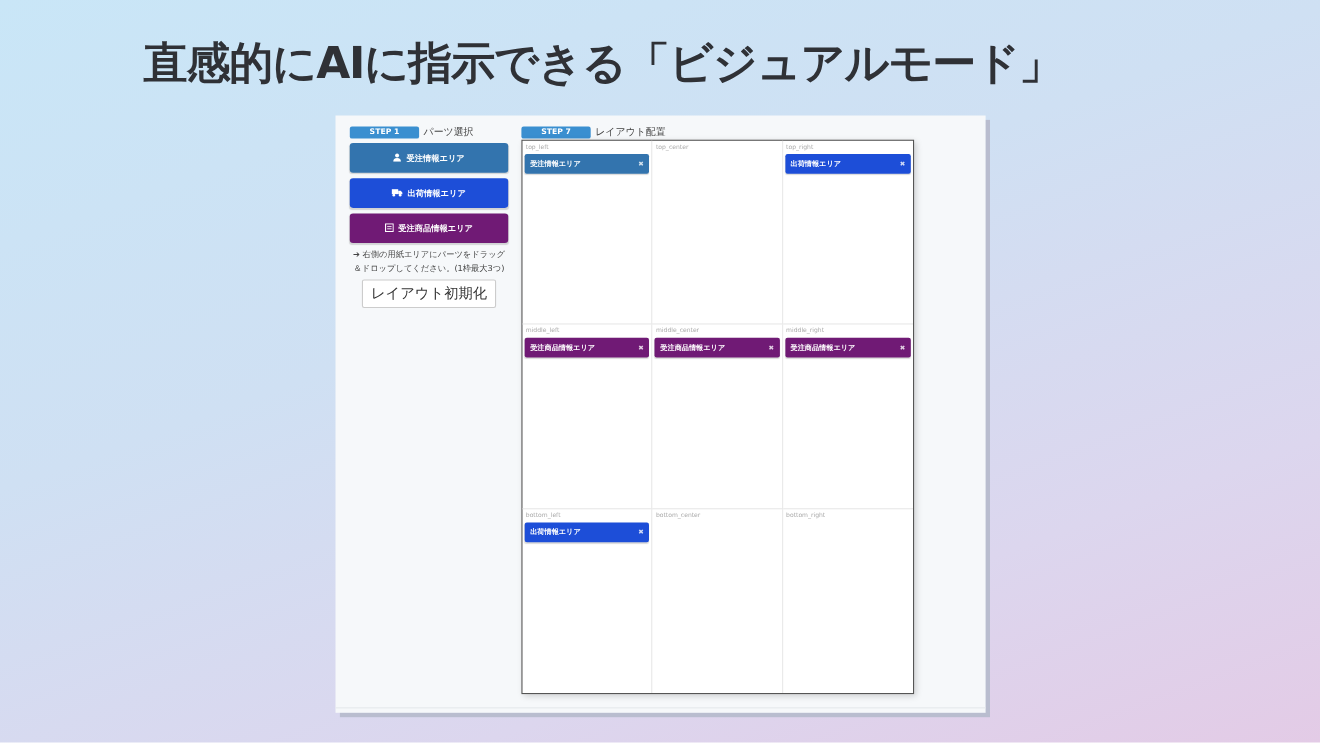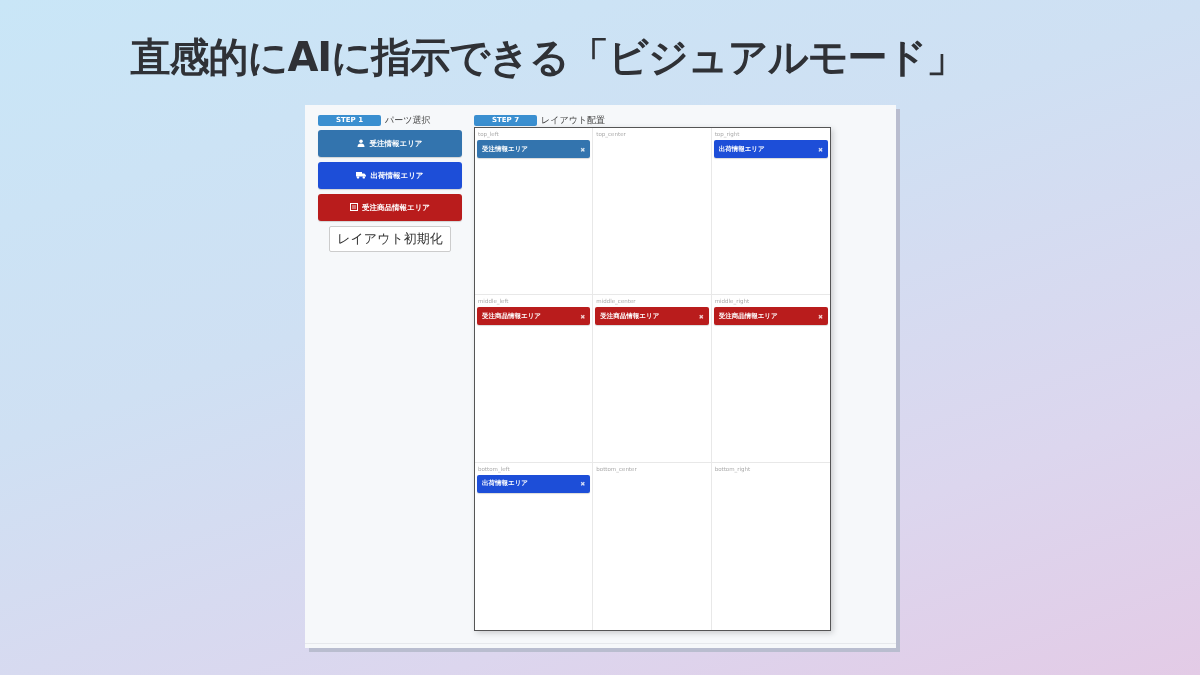--- a/index.html
+++ b/index.html
@@ -35,21 +35,21 @@
     position: absolute; left: 13px; top: 25px; width: 144px;
   }
   .part-btn {
     display: flex; align-items: center; justify-content: center; gap: 4px;
     height: 27px; border-radius: 3px; color: #fff; font-size: 7.5px; font-weight: bold;
     margin-bottom: 5px; cursor: pointer;
     box-shadow: 0 1px 1px rgba(0,0,0,0.15);
   }
   .blue { background: #3374ae; }
   .green { background: #1d4ed8; }
-  .orange { background: #b91c1c; text-align: center; }
+  .orange { background: #701a75; text-align: center; }
   .part-btn .ico { font-size: 8px; line-height: 1; }
   .hint {
     margin-top: 2px; font-size: 7.5px; color: #444; line-height: 12px; text-align: center;
   }
   .reset-btn {
     display: block; margin: 4px auto 0; padding: 3px 7px; font-size: 13px;
     background: #fff; border: 1px solid #ccc; border-radius: 2px; color: #333;
     font-family: "DejaVu Sans", sans-serif;
   }
   .layout {
@@ -110,20 +110,24 @@
       <span class="ico">
         <svg width="8" height="8" viewBox="0 0 8 8">
             <rect x="0.5" y="0.5" width="7" height="7" fill="none" stroke="#fff" stroke-width="1"></rect>
             <line x1="2" y1="3" x2="6" y2="3" stroke="#fff" stroke-width="0.8"></line>
             <line x1="2" y1="5" x2="6" y2="5" stroke="#fff" stroke-width="0.8"></line>
           </svg>
       </span>
       <span>受注商品情報エリア</span>
     </div>
 
+    <div class="hint">
+      <div>➔ 右側の用紙エリアにパーツをドラッグ</div>
+      <div>＆ドロップしてください。(1枠最大3つ)</div>
+    </div>
     <button class="reset-btn">レイアウト初期化</button>
   </div>
 
   <div class="step-head" style="left:169px; top:9px;">
     <span class="step-badge">STEP 7</span>
     <span>レイアウト配置</span>
   </div>
 
   <div class="layout">
     <div class="cell">

